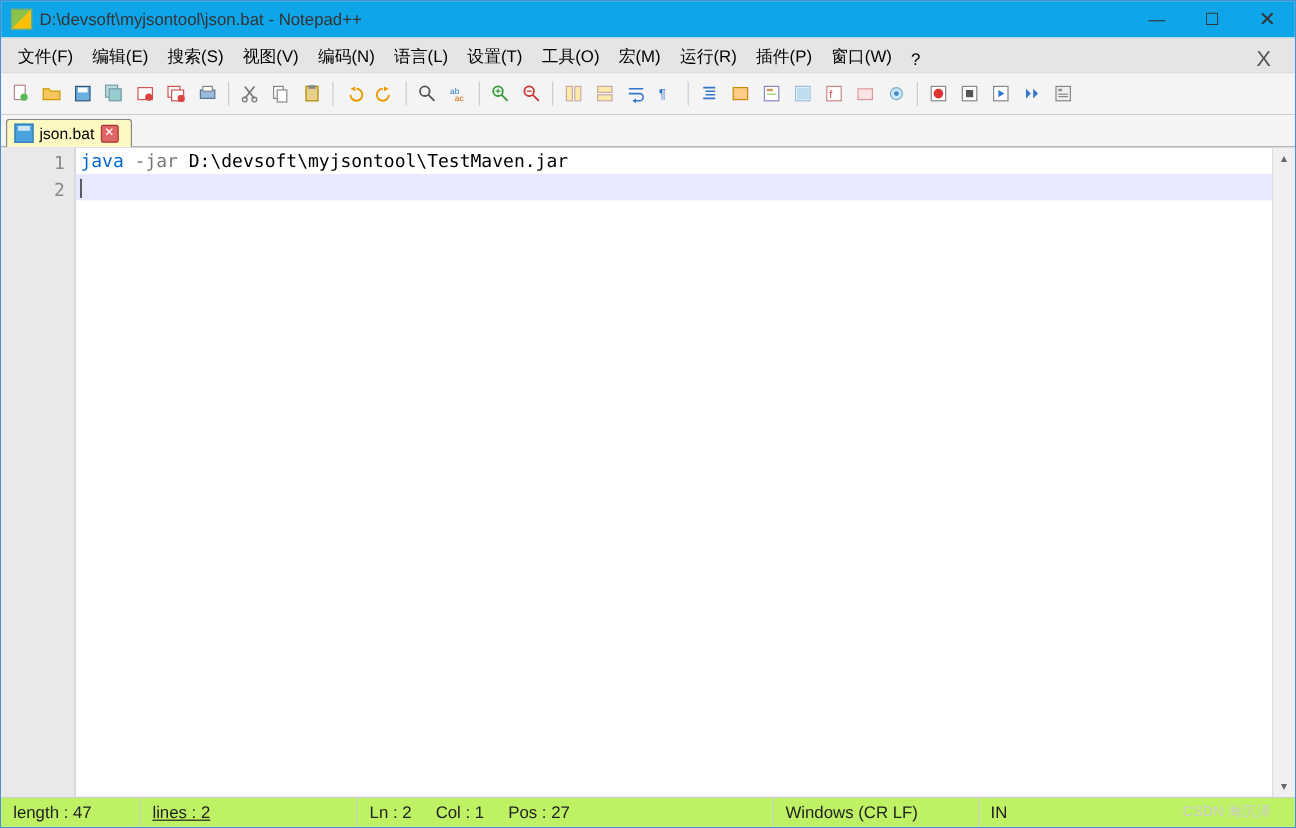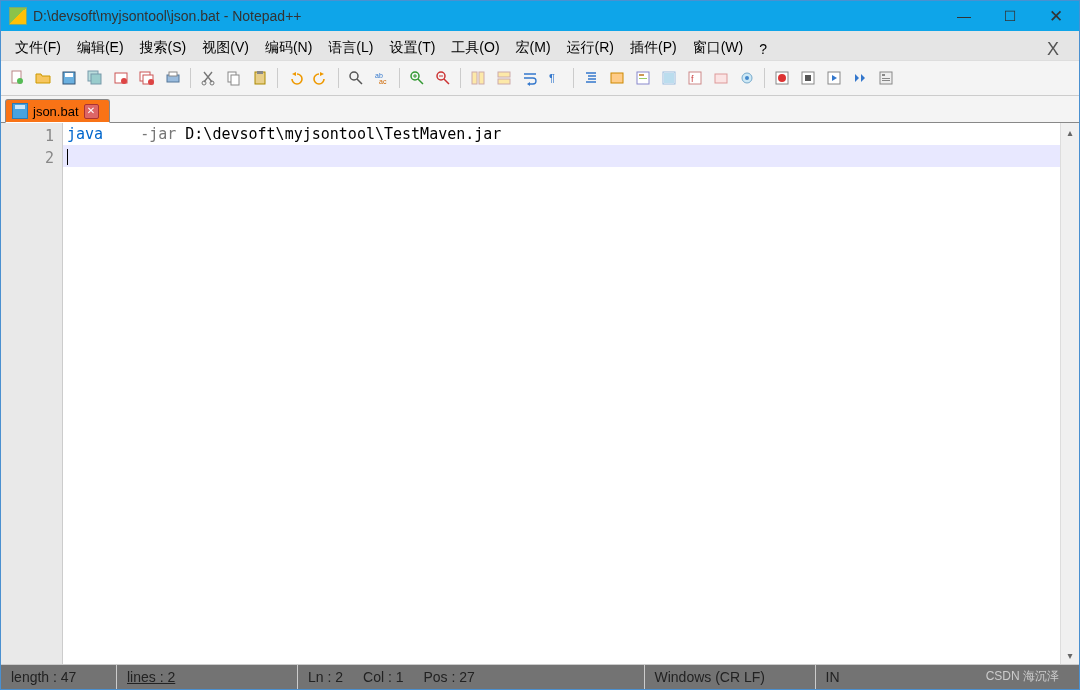--- a/index.html
+++ b/index.html
@@ -14,39 +14,39 @@
   .menubar{height:28px;display:flex;align-items:flex-end;padding:0 6px;background:#e5e5e5;}
   .menubar .m{padding:3px 8px;font-size:14px;white-space:nowrap;}
   .menubar .x{margin-left:auto;padding:0 14px;font-size:18px;color:#555;}
   
   .toolbar{height:30px;display:flex;align-items:center;padding:2px 4px;background:#f4f4f4;border-top:1px solid #ddd;border-bottom:1px solid #ccc;gap:2px;}
   .tb{width:22px;height:22px;display:flex;align-items:center;justify-content:center;border:1px solid transparent;border-radius:2px;}
   .tb svg{width:16px;height:16px;}
   .sep{width:1px;height:20px;background:#ccc;margin:0 3px;}
   
   .tabbar{height:26px;display:flex;align-items:flex-end;background:#f4f4f4;padding:0 4px;border-bottom:1px solid #888;}
-  .tab{display:flex;align-items:center;gap:5px;padding:3px 10px 3px 6px;background:#f97316;border:1px solid #888;border-bottom:1px solid #fff;margin-bottom:-1px;border-radius:3px 3px 0 0;font-size:13px;}
+  .tab{display:flex;align-items:center;gap:5px;padding:3px 10px 3px 6px;background:#fef9c3;border:1px solid #888;border-bottom:1px solid #fff;margin-bottom:-1px;border-radius:3px 3px 0 0;font-size:13px;}
   .tab .disk{width:14px;height:14px;background:#4aa3df;border:1px solid #2d7bb5;position:relative;}
   .tab .disk::after{content:"";position:absolute;left:2px;right:2px;top:1px;height:4px;background:#cde7f7;}
   .tab .tclose{width:13px;height:13px;display:flex;align-items:center;justify-content:center;background:#d66;border:1px solid #a33;color:#fff;font-size:10px;line-height:1;border-radius:2px;}
   
   .editor{flex:1;display:flex;position:relative;background:#fff;border-bottom:1px solid #ccc;}
   .gutter{width:62px;background:#e9e9e9;border-right:1px solid #ccc;text-align:right;padding:2px 8px 0 0;box-sizing:border-box;color:#888;font-family:Consolas,monospace;font-size:15px;line-height:22px;}
   .code{flex:1;font-family:Consolas,monospace;font-size:15px;line-height:22px;position:relative;}
   .code-line{padding:0 4px;white-space:pre;}
   .kw-java{color:#0066cc;}
-  .kw-flag{color:#777;margin-left:28px;}
+  .kw-flag{color:#777;}
   .code .cur-line{background:#e8e8ff;height:22px;}
   .cursor{display:inline-block;width:0;border-left:1px solid #000;height:16px;vertical-align:middle;}
   .scroll{width:18px;background:#f0f0f0;border-left:1px solid #ddd;position:relative;}
   .scroll .arrow{height:18px;display:flex;align-items:center;justify-content:center;color:#666;font-size:10px;}
   .scroll .up{position:absolute;top:0;left:0;right:0;}
   .scroll .dn{position:absolute;bottom:0;left:0;right:0;}
   
-  .status{height:24px;display:flex;align-items:flex-start;background:#737373;font-size:14px;color:#222;}
+  .status{height:24px;display:flex;align-items:flex-start;background:#bef264;font-size:14px;color:#222;}
   .status .cell{padding:0 10px;border-right:1px solid #ccc;height:100%;display:flex;align-items:center;}
   .status .cell.wide{min-width:260px;text-decoration:underline;}
   .watermark{position:absolute;right:20px;bottom:4px;font-size:12px;color:#ccc;pointer-events:none;}
 </style>
 </head>
 <body>
 
 <div class="window">
 
   <div class="titlebar">

